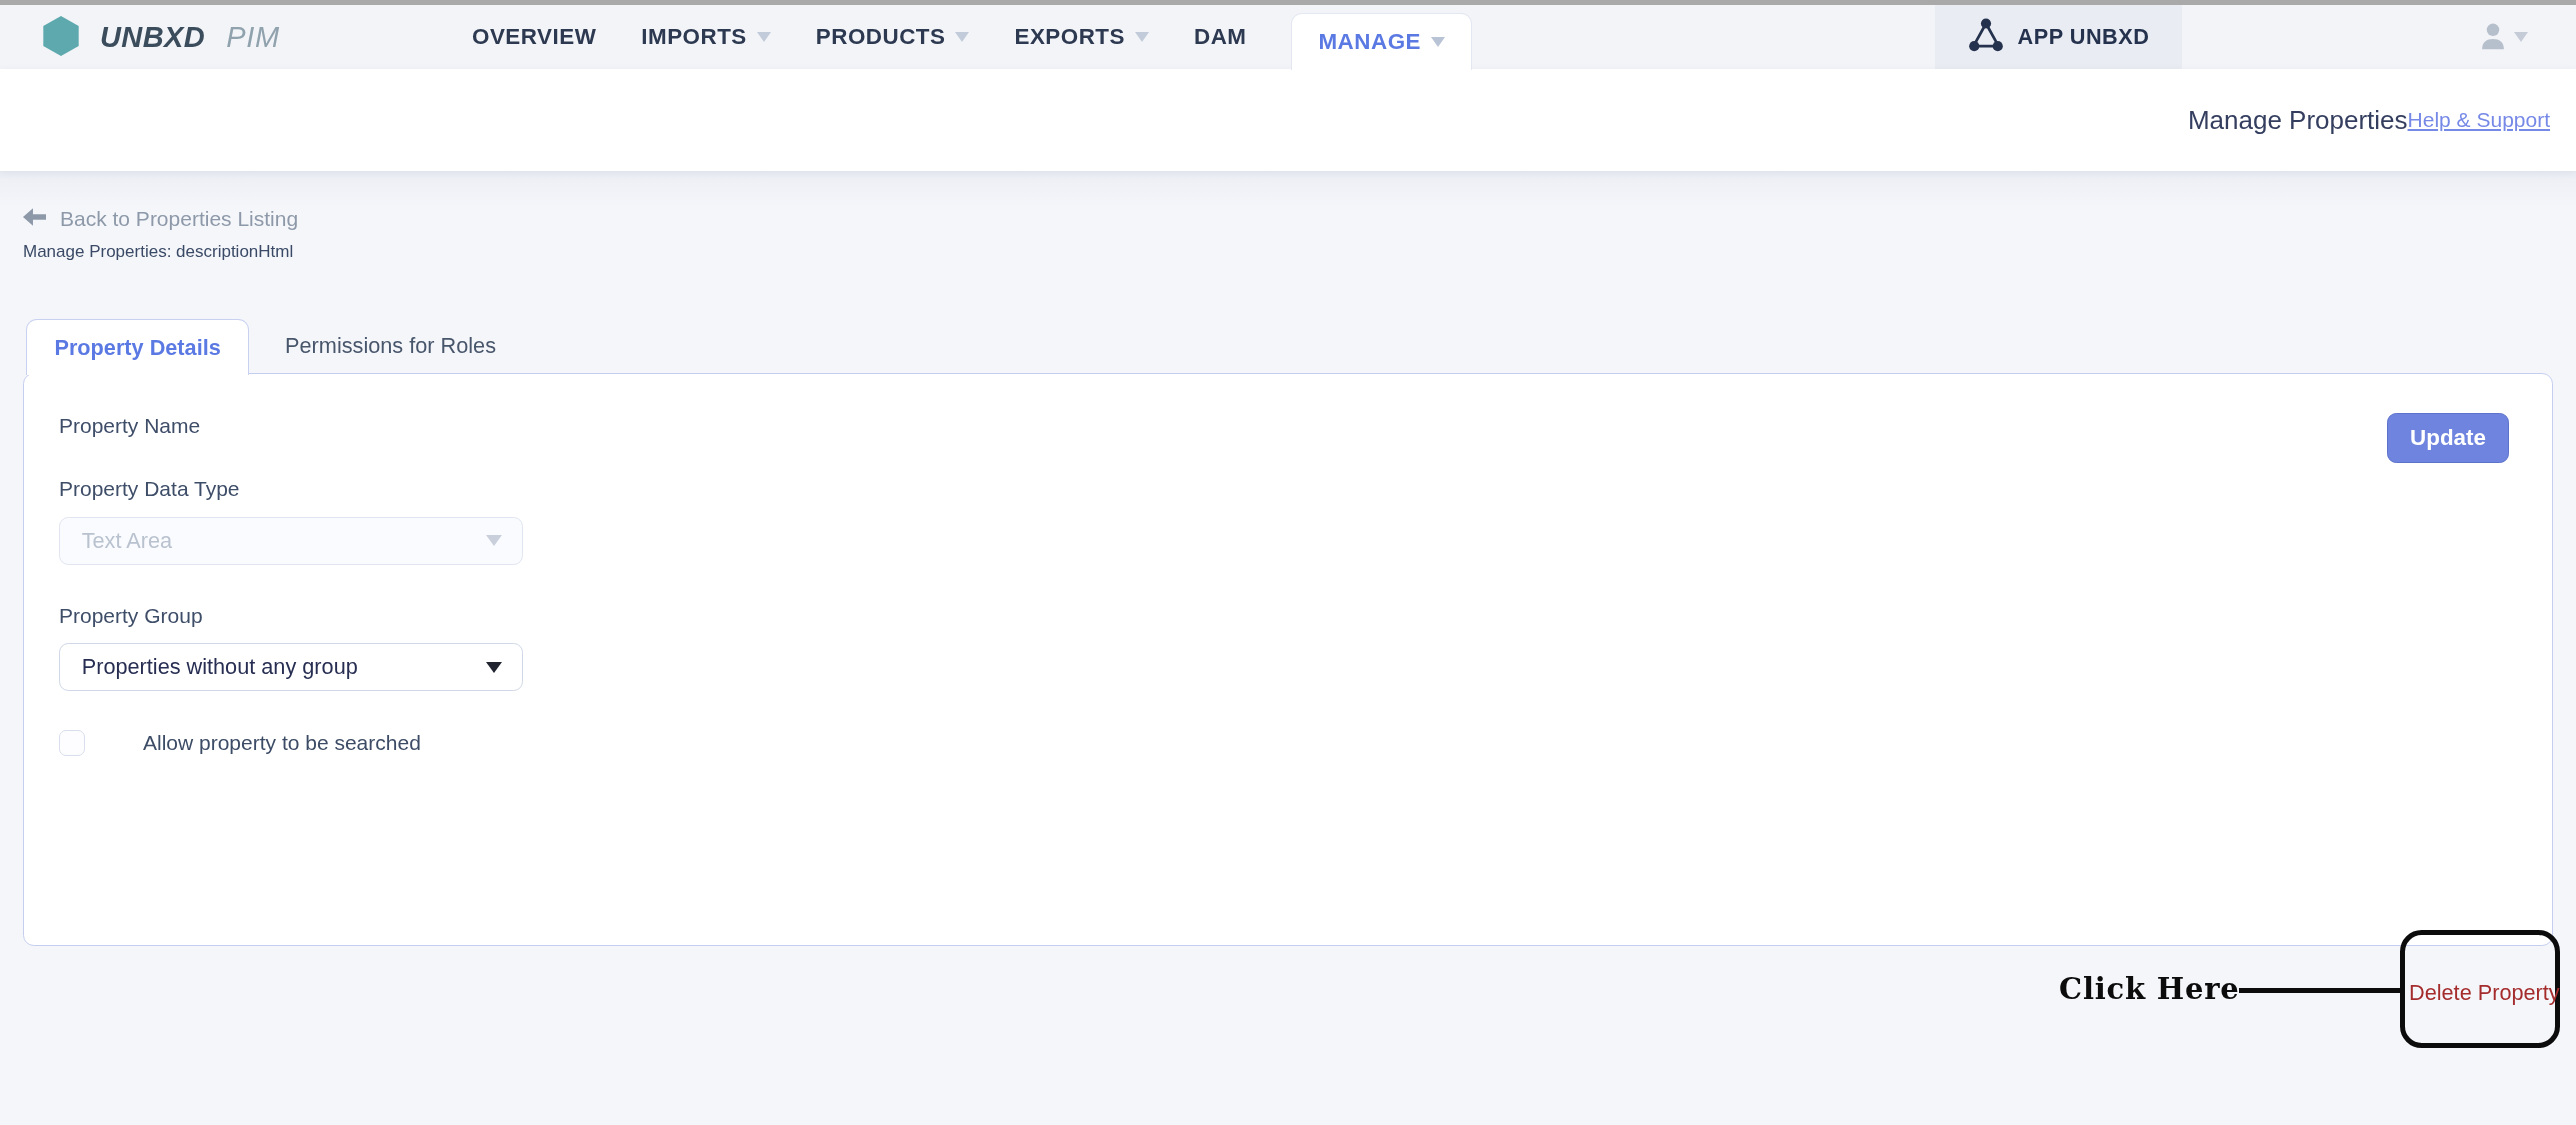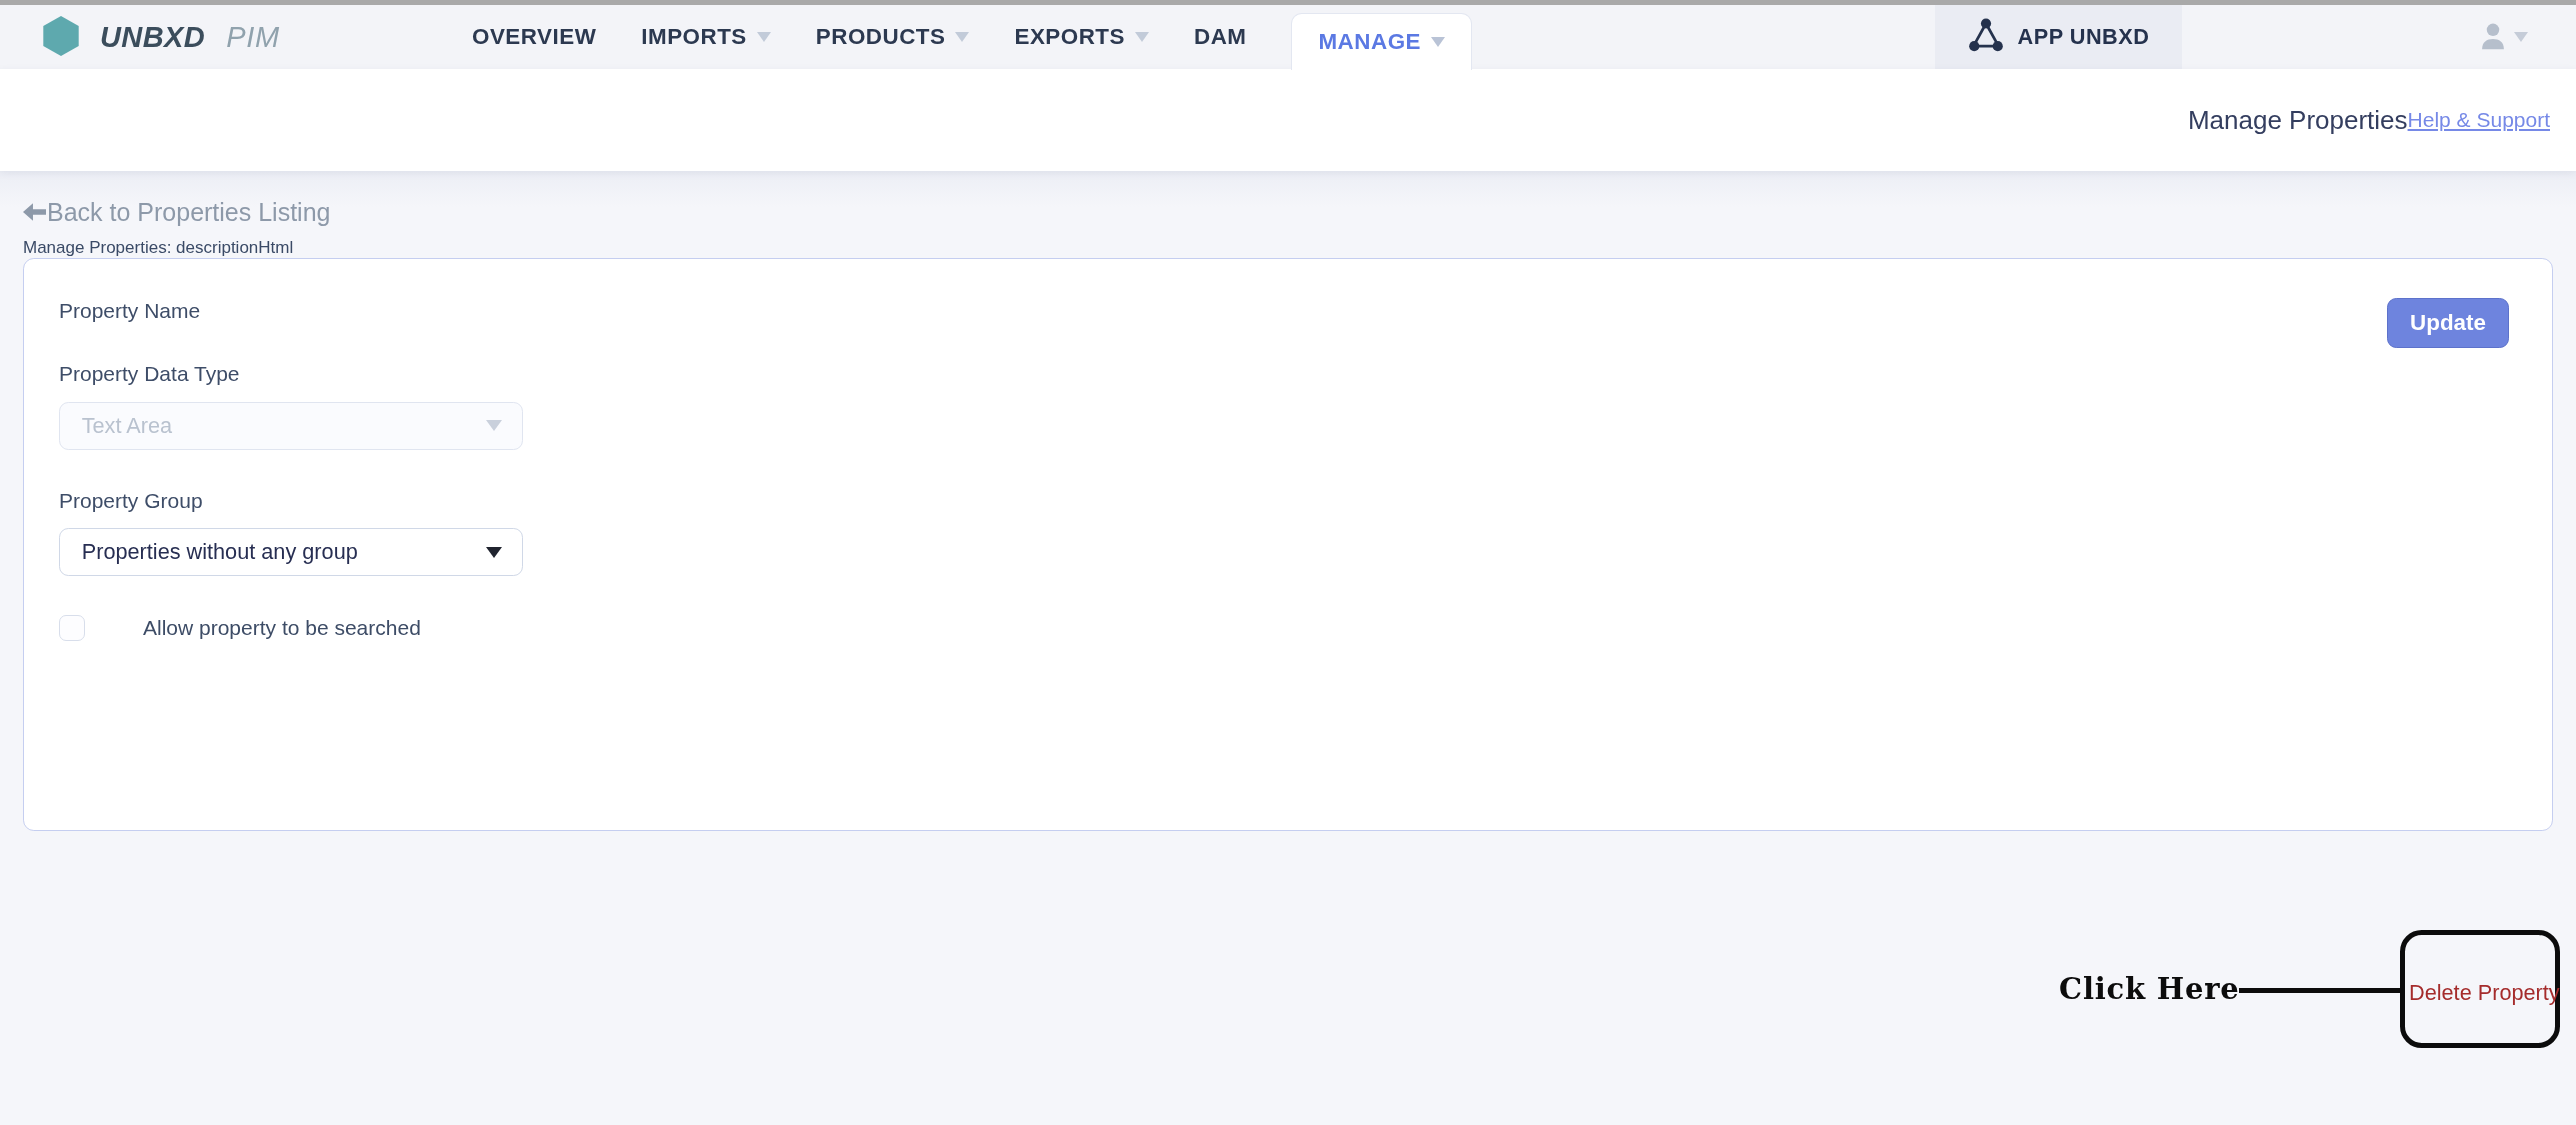--- a/index.html
+++ b/index.html
@@ -23,21 +23,21 @@
   .app-store-label { font-size:21.7px; font-weight:700; color:#25324d; letter-spacing:0.5px; }
   .user-menu { position:absolute; right:48px; top:0; height:100%; display:flex; align-items:center; gap:7px; cursor:pointer; }
 
   
   .title-bar { position:relative; z-index:1; height:102px; background:#fff; display:flex; align-items:center; justify-content:flex-end; padding:0 26px; box-shadow:0 2.3px 7.7px rgba(50,60,100,0.08); }
   .page-title { font-size:26px; font-weight:500; color:#343e5f; }
   .help-link { font-size:21px; color:#7689e7; text-decoration:underline; cursor:pointer; }
 
   
   .content { position:relative; height:961px; background:linear-gradient(180deg,#eceef5 0,#f5f6fa 36px); padding:0 23px; }
-  .breadcrumb { padding-top:27px; display:flex; align-items:center; gap:1px; font-size:25px; color:#8d99a9; cursor:pointer; width:max-content; }
+  .breadcrumb { padding-top:36px; display:flex; align-items:center; gap:14px; font-size:21px; color:#8d99a9; cursor:pointer; width:max-content; }
   .page-heading { margin-top:10.8px; font-size:17px; font-weight:500; color:#3a4a66; }
 
   .tabs { display:flex; margin-top:57px; margin-left:3.1px; height:54px; }
   .tab-active { width:223px; height:56px; background:#fff; border:1.5px solid #c8d1f1; border-bottom:none; border-radius:10.8px 10.8px 0 0; display:flex; align-items:center; justify-content:center; font-size:21.7px; font-weight:600; color:#5b79e3; position:relative; z-index:2; cursor:pointer; }
   .tab-inactive { padding:0 36px; display:flex; align-items:center; font-size:21.7px; font-weight:500; color:#48566c; cursor:pointer; }
 
   .panel { position:relative; background:#fff; border:1.5px solid #c5cef0; border-radius:10.8px; height:573px; padding:40px 0 0 35px; }
   .field { margin-bottom:39px; }
   .field-label { font-size:21px; color:#3e4d68; margin-bottom:15.5px; }
   .text-input { display:block; width:464px; height:48px; border:1.5px solid #d0d8e7; border-radius:9.3px; background:#fff; font-family:inherit; font-size:21.7px; color:#2b3356; padding:0 21.7px; outline:none; }
@@ -131,20 +131,28 @@
     <span>
       <svg width="23" height="18" viewBox="0 0 30 23">
           <path d="M13 0 L0 11.5 L13 23 L13 15 L30 15 L30 8 L13 8 Z" fill="#8d99a9"></path>
         </svg>
     </span>
     <span>Back to Properties Listing</span>
   </div>
 
   <h1 class="page-heading">Manage Properties: descriptionHtml</h1>
 
+  <div class="tabs">
+    <div class="tab-active">
+      <span>Property Details</span>
+    </div>
+    <div class="tab-inactive">
+      <span>Permissions for Roles</span>
+    </div>
+  </div>
 
   <section class="panel">
 
     <button class="update-btn">Update</button>
 
     <div class="field">
       <div class="field-label">Property Name</div>
     </div>
 
     <div class="field">

